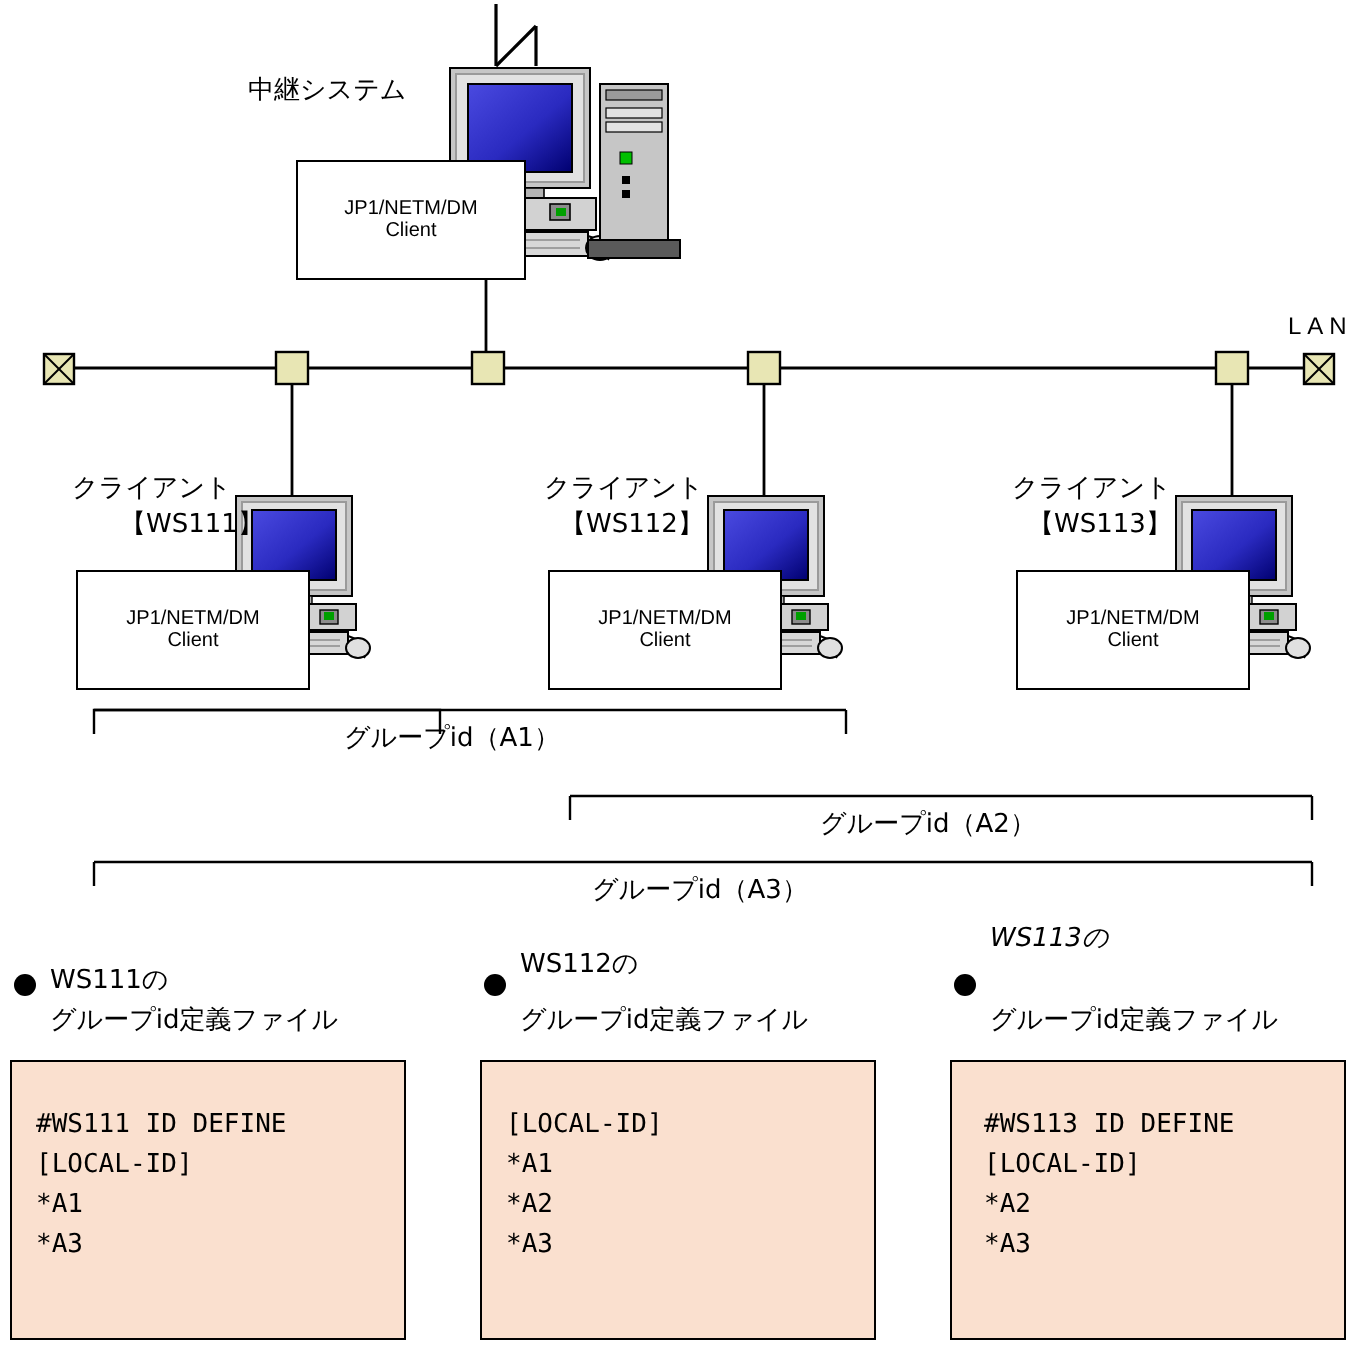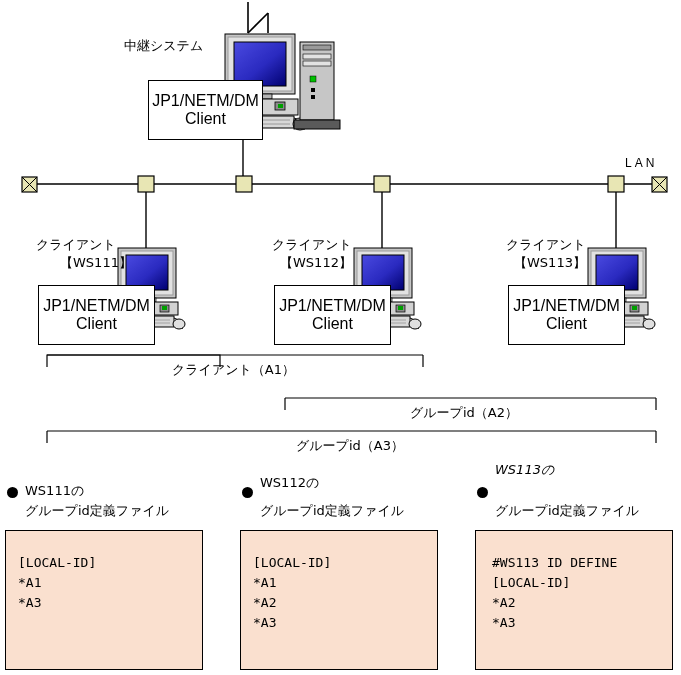--- a/index.html
+++ b/index.html
@@ -32,21 +32,21 @@
     white-space: pre;
     color: #000000;
     line-height: 1.12;
   }
   .jp {
     font-family: "DejaVu Sans", sans-serif;
     font-size: 13px;
   }
   .boxlabel {
     font-family: "Liberation Sans", sans-serif;
-    font-size: 16px;
+    font-size: 10px;
     text-align: left;
   }
   .lan-label {
     font-family: "Liberation Sans", sans-serif;
     font-size: 12px;
     letter-spacing: 3px;
   }
   
   .swbox {
     position: absolute;
@@ -219,21 +219,21 @@
     </g>
   </svg>
 
   <div class="lbl jp" style="left:124px; top:39px;">中継システム</div>
 
   <div class="swbox" style="left:148px; top:80px; width:115px; height:60px;">
     <span class="boxlabel">JP1/NETM/DM</span>
     <span class="boxlabel">Client</span>
   </div>
 
-  <div class="lbl lan-label" style="left:625px; top:157px;">LAN</div>
+  <div class="lbl lan-label" style="left:644px; top:157px;">LAN</div>
 
   <div class="lbl jp" style="left:36px; top:238px;">クライアント</div>
   <div class="lbl jp" style="left:44px; top:256px;margin-left:16px;">【WS111】</div>
   <div class="swbox" style="left:38px; top:285px; width:117px; height:60px;">
     <span class="boxlabel">JP1/NETM/DM</span>
     <span class="boxlabel">Client</span>
   </div>
 
   <div class="lbl jp" style="left:272px; top:238px;">クライアント</div>
   <div class="lbl jp" style="left:280px; top:256px;">【WS112】</div>
@@ -242,28 +242,29 @@
     <span class="boxlabel">Client</span>
   </div>
 
   <div class="lbl jp" style="left:506px; top:238px;">クライアント</div>
   <div class="lbl jp" style="left:514px; top:256px;">【WS113】</div>
   <div class="swbox" style="left:508px; top:285px; width:117px; height:60px;">
     <span class="boxlabel">JP1/NETM/DM</span>
     <span class="boxlabel">Client</span>
   </div>
 
-  <div class="lbl jp" style="left:172px; top:363px;">クライアント（A1）</div>
+  <div class="lbl jp" style="left:172px; top:363px;">グループid（A1）</div>
   <div class="lbl jp" style="left:410px; top:406px;">グループid（A2）</div>
   <div class="lbl jp" style="left:296px; top:439px;">グループid（A3）</div>
 
   <div class="bullet" style="left:7px; top:487px;"></div>
   <div class="lbl jp" style="left:25px; top:484px;">WS111の</div>
   <div class="lbl jp" style="left:25px; top:504px;">グループid定義ファイル</div>
   <div class="deffile" style="left:5px; top:530px; width:198px; height:140px;">
+    <div class="line">#WS111 ID DEFINE</div>
     <div class="line">[LOCAL-ID]</div>
     <div class="line">*A1</div>
     <div class="line">*A3</div>
   </div>
 
   <div class="bullet" style="left:242px; top:487px;"></div>
   <div class="lbl jp" style="left:260px; top:476px;">WS112の</div>
   <div class="lbl jp" style="left:260px; top:504px;">グループid定義ファイル</div>
   <div class="deffile" style="left:240px; top:530px; width:198px; height:140px;">
     <div class="line">[LOCAL-ID]</div>

